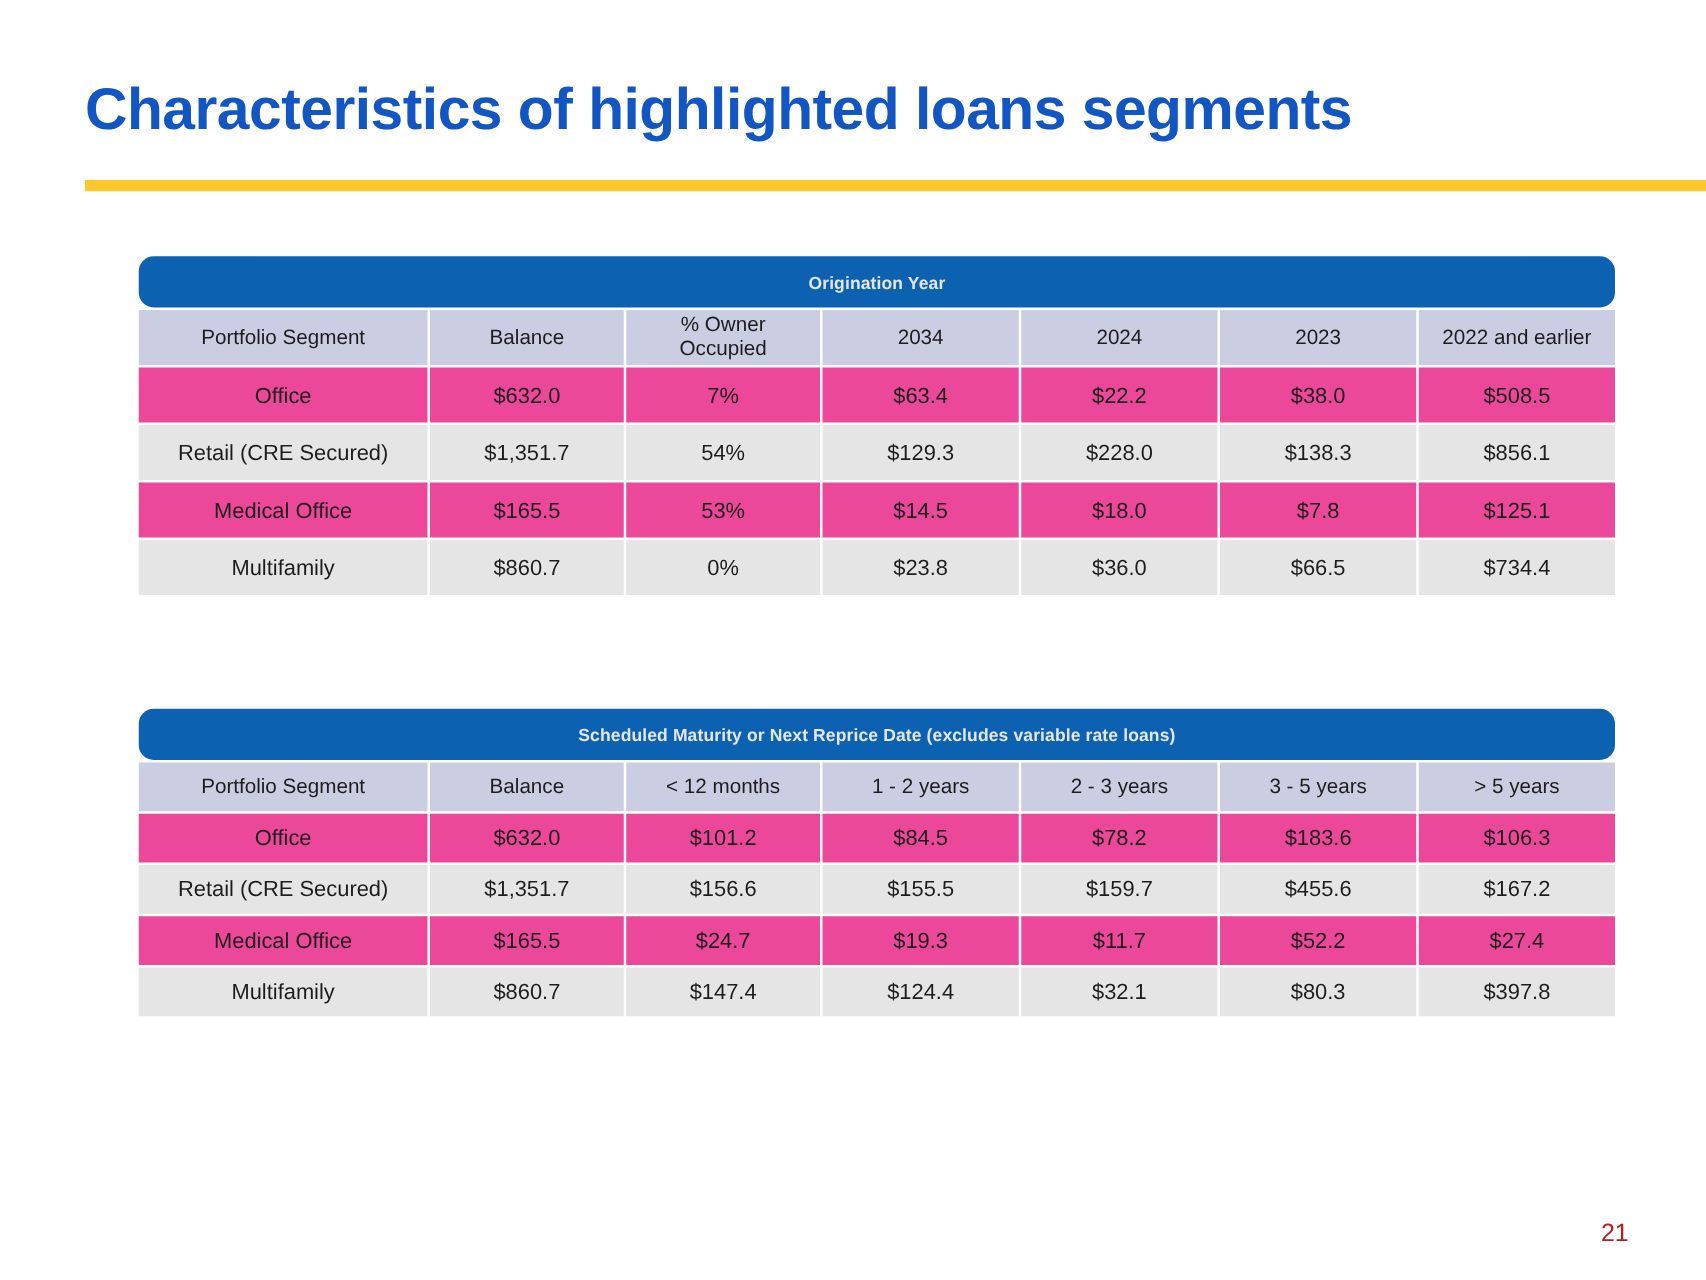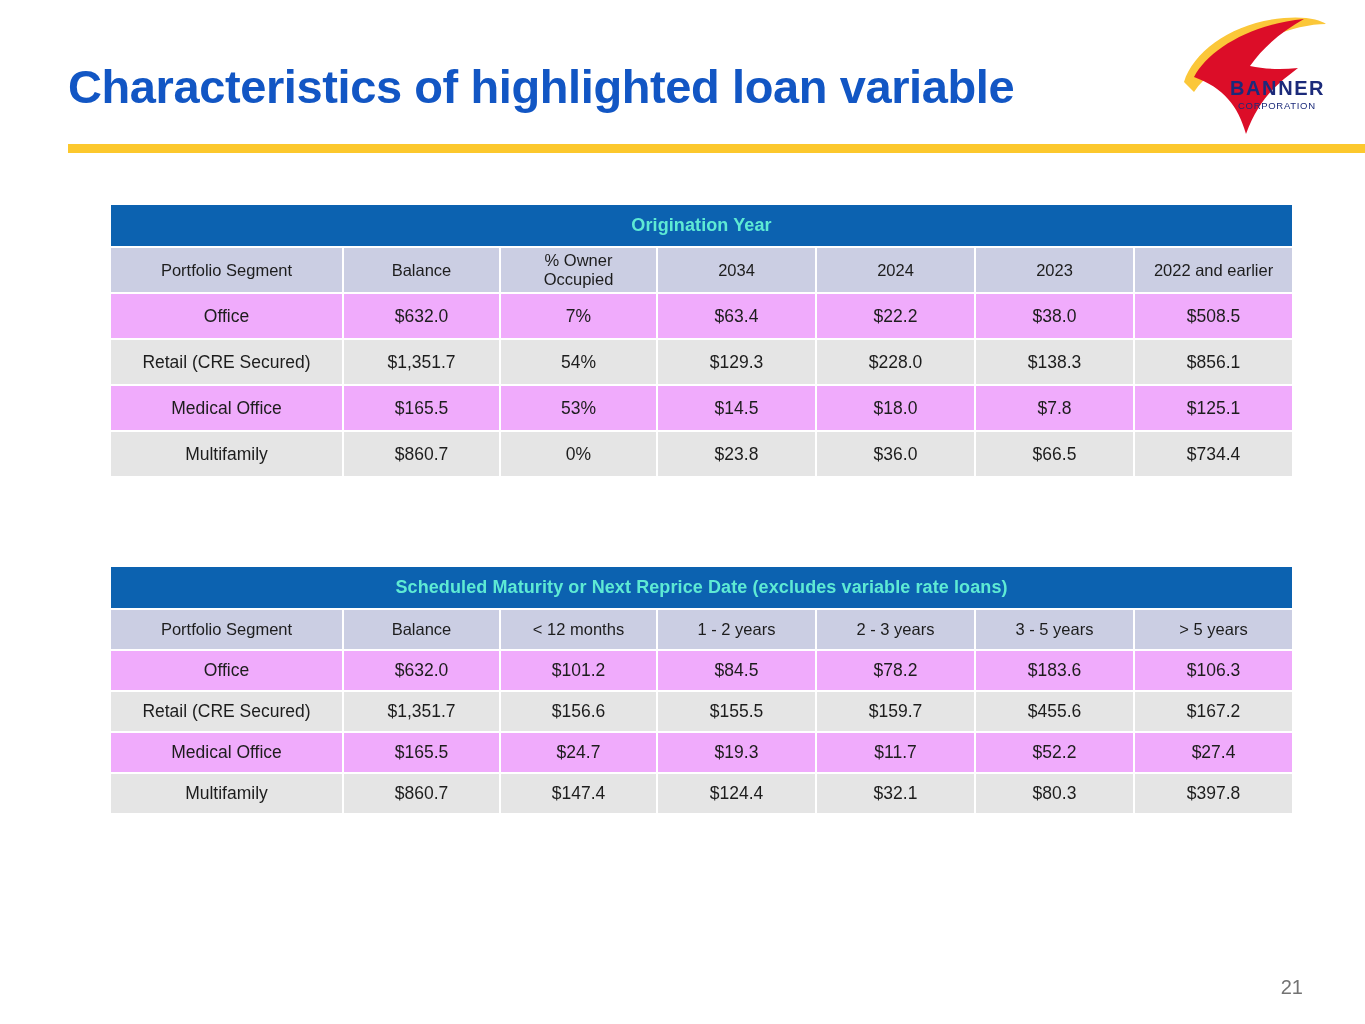--- a/index.html
+++ b/index.html
@@ -77,79 +77,68 @@
     margin: 0;
     font-weight: normal;
     text-align: center;
     vertical-align: middle;
     color: #1d1d1d;
   }
 
   
   tr.banner-row td {
     background: #0C62B0;
-    color: #5eead4;
-    font-size: 18px;
+    color: #e5e5e5;
+    font-size: 14px;
     font-weight: bold;
     height: 41px;
     letter-spacing: 0.1px;
+    border-radius: 12px;
   }
 
   
   tr.colhead-row td {
     background: #CBCEE3;
     font-size: 16.5px;
     height: 44px;
     line-height: 1.15;
   }
   #table-maturity tr.colhead-row td { height: 39px; }
 
   
   tr.body-row td {
     font-size: 17.5px;
     height: 44px;
   }
-  tr.row-light td { background: #f0abfc; }
+  tr.row-light td { background: #ec4899; }
   tr.row-dark  td { background: #e5e5e5; }
   #table-origination tr.body-row td { height: 44px; }
   #table-maturity    tr.body-row td { height: 39px; }
 
   td.seg-col { font-size: 17px; }
 
   .two-line { line-height: 1.12; }
 
   
   .page-number {
     position: absolute;
     right: 62px;
     bottom: 25px;
     font-size: 20px;
-    color: #737373;
+    color: #b91c1c;
   }
 </style>
 </head>
 <body>
 
 <div class="slide-header">
-  <div class="slide-title">Characteristics of highlighted loan variable</div>
+  <div class="slide-title">Characteristics of highlighted loans segments</div>
 
   <div class="title-rule"></div>
 
-  <div class="logo">
-    <svg width="152" height="125" viewBox="0 0 152 125" xmlns="http://www.w3.org/2000/svg">
-
-      <path d="M8 68 C 18 36, 58 8, 108 4 C 130 2, 145 6, 150 10 C 130 10, 100 18, 76 32 C 50 47, 28 62, 18 78 Z" fill="#FBC739"></path>
-
-      <path d="M18 63 C 32 36, 74 10, 128 5 C 108 16, 88 32, 74 52 C 88 55, 104 56, 122 54
-               C 104 68, 84 82, 70 120 C 62 92, 48 74, 18 63 Z" fill="#DC0D28"></path>
-
-      <text x="54" y="81" font-family="'Liberation Sans', sans-serif" font-size="20" font-weight="bold" letter-spacing="1.6" fill="#1B2A7A">BANNER</text>
-      <text x="62" y="95" font-family="'Liberation Sans', sans-serif" font-size="9.5" letter-spacing="0.7" fill="#1B2A7A">CORPORATION</text>
-    </svg>
-  </div>
 </div>
 
 <div class="table-block" id="table-origination">
   <table class="data-table">
     <colgroup>
       <col style="width:231px">
         <col style="width:155px">
         <col style="width:155px">
       <col style="width:157px">
         <col style="width:157px">

